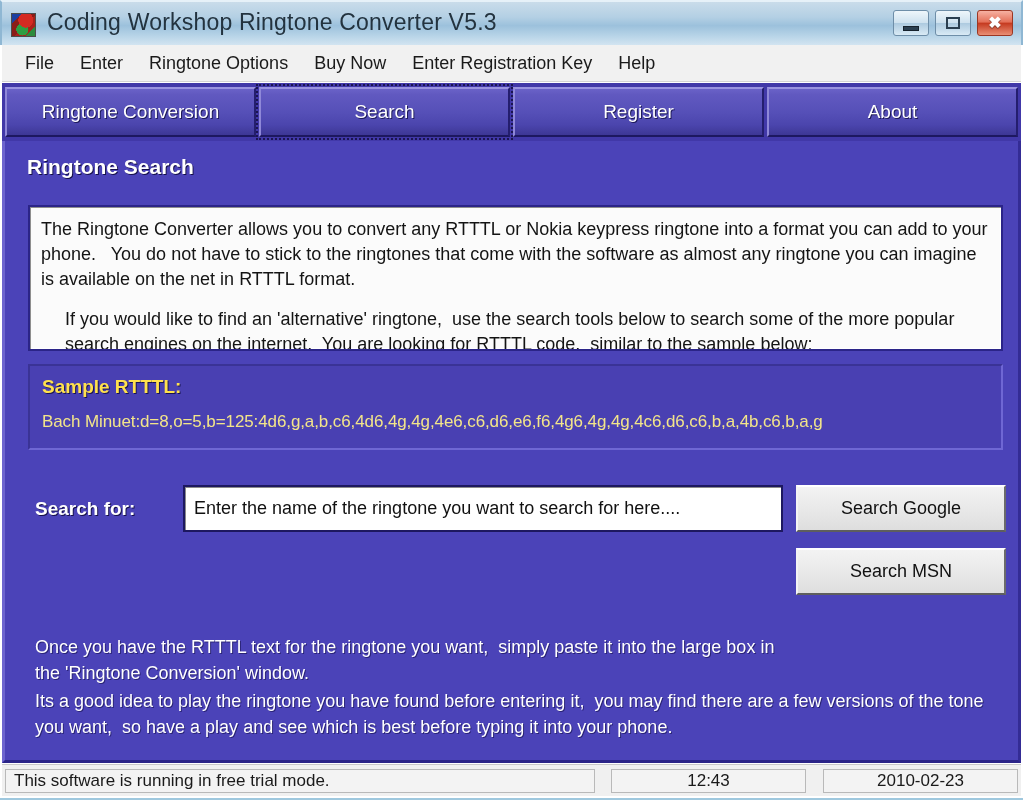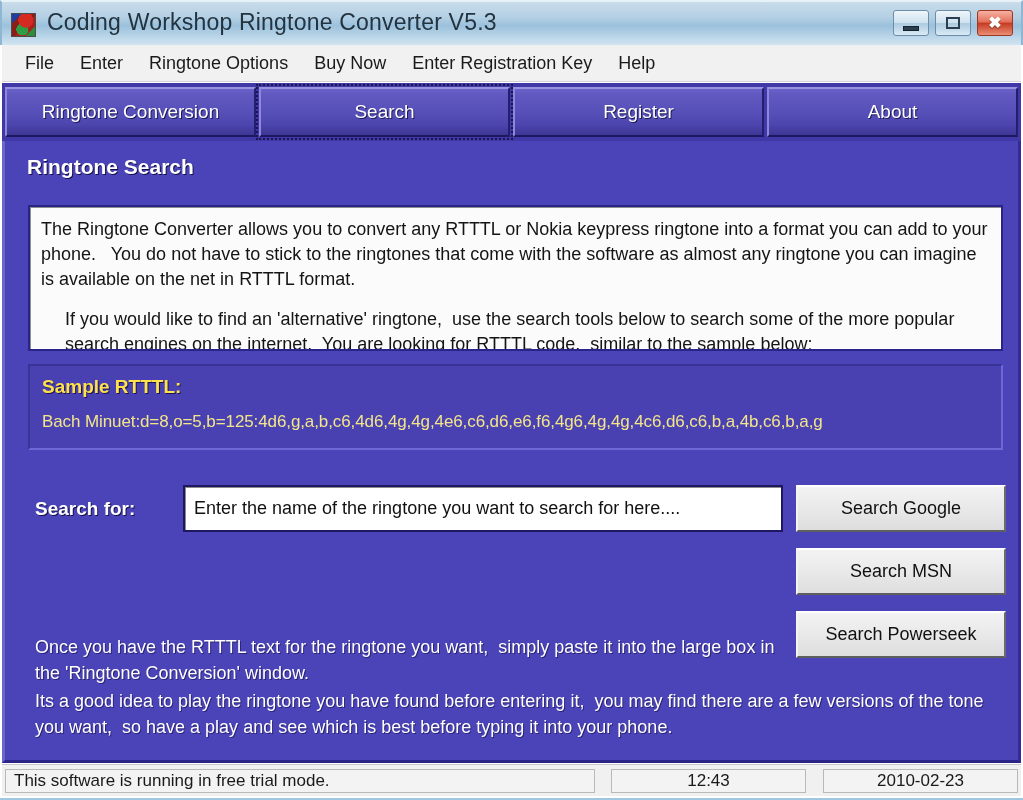--- a/index.html
+++ b/index.html
@@ -380,21 +380,20 @@
     <div class="sample-box">
       <div class="sample-title">Sample RTTTL:</div>
       <div class="sample-code">Bach Minuet:d=8,o=5,b=125:4d6,g,a,b,c6,4d6,4g,4g,4e6,c6,d6,e6,f6,4g6,4g,4g,4c6,d6,c6,b,a,4b,c6,b,a,g</div>
     </div>
 
     <div class="search-label">Search for:</div>
     <input class="search-input" type="text" placeholder="Enter the name of the ringtone you want to search for here...." style="">
 
     <button class="btn btn-google">Search Google</button>
     <button class="btn btn-msn">Search MSN</button>
-    <button class="btn btn-powerseek">Search Powerseek</button>
 
     <div class="note note-2">Its a good idea to play the ringtone you have found before entering it,  you may find there are a few versions of the tone you want,  so have a play and see which is best before typing it into your phone.</div>
     <div class="note note-1">Once you have the RTTTL text for the ringtone you want,  simply paste it into the large box in the 'Ringtone Conversion' window.</div>
   </div>
 
   <div class="statusbar">
     <div class="status-cell status-msg">This software is running in free trial mode.</div>
     <div class="status-cell status-time">12:43</div>
     <div class="status-cell status-date">2010-02-23</div>
   </div>

